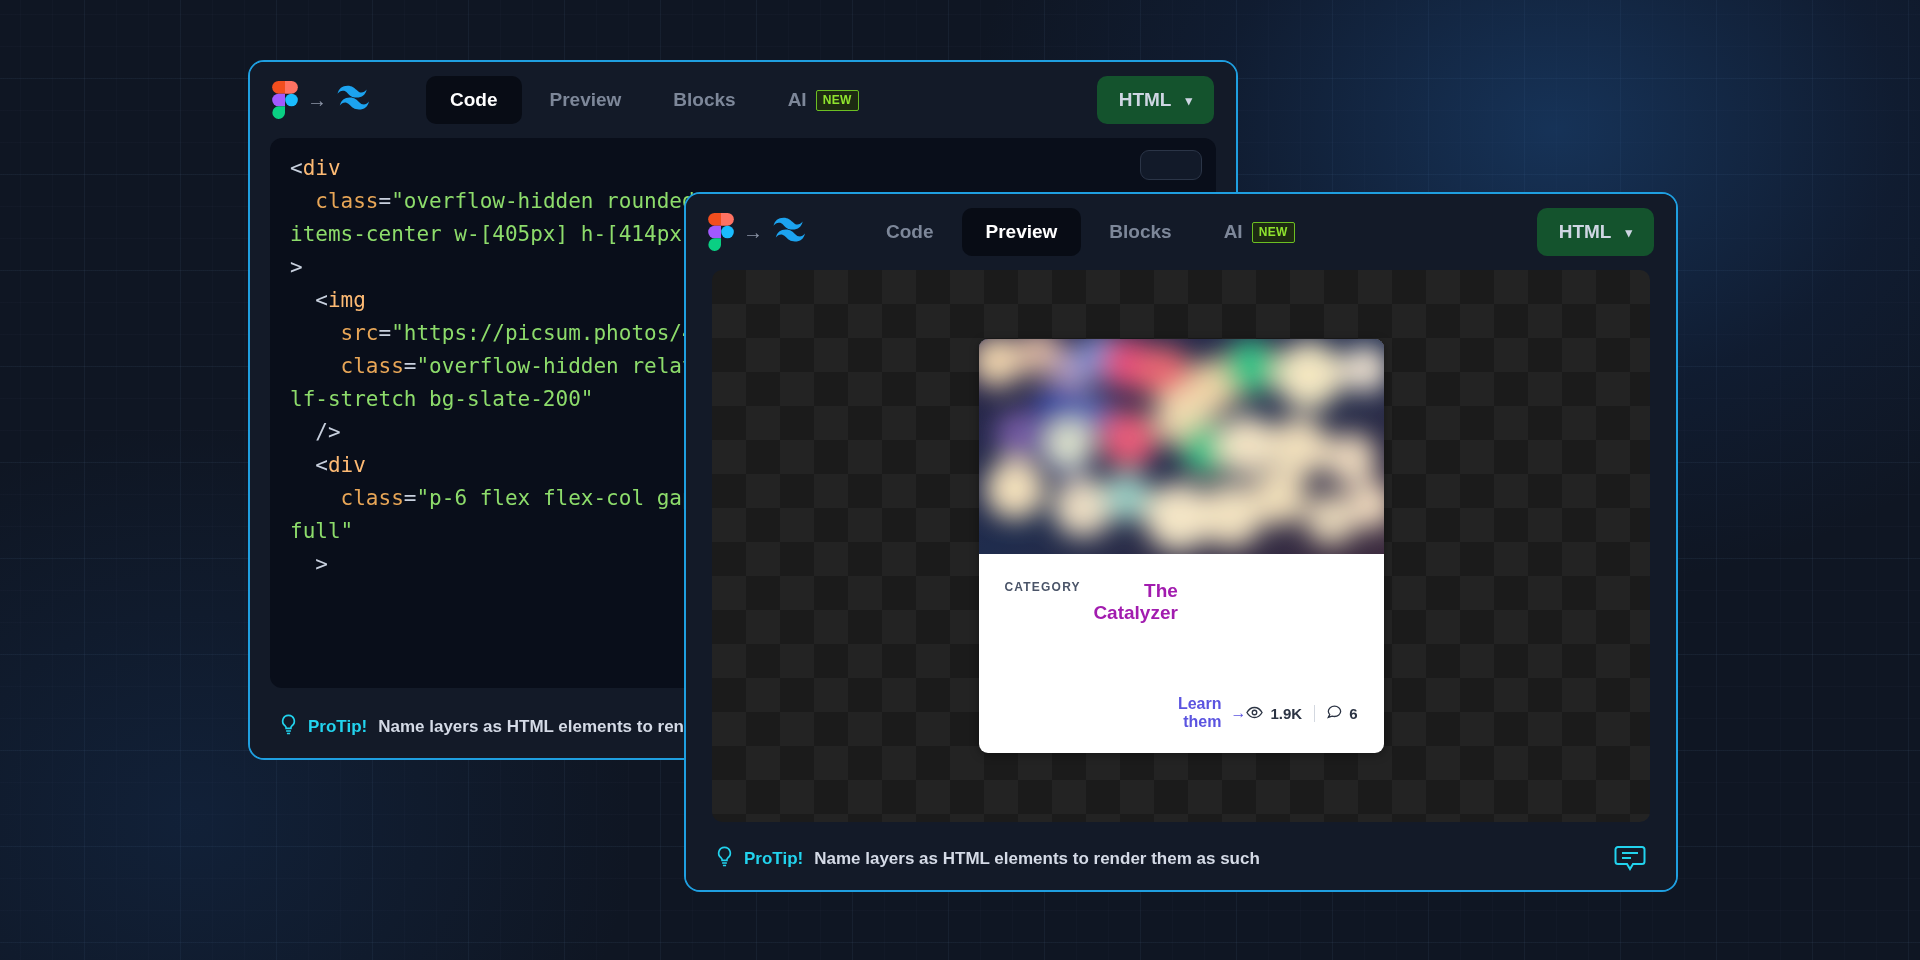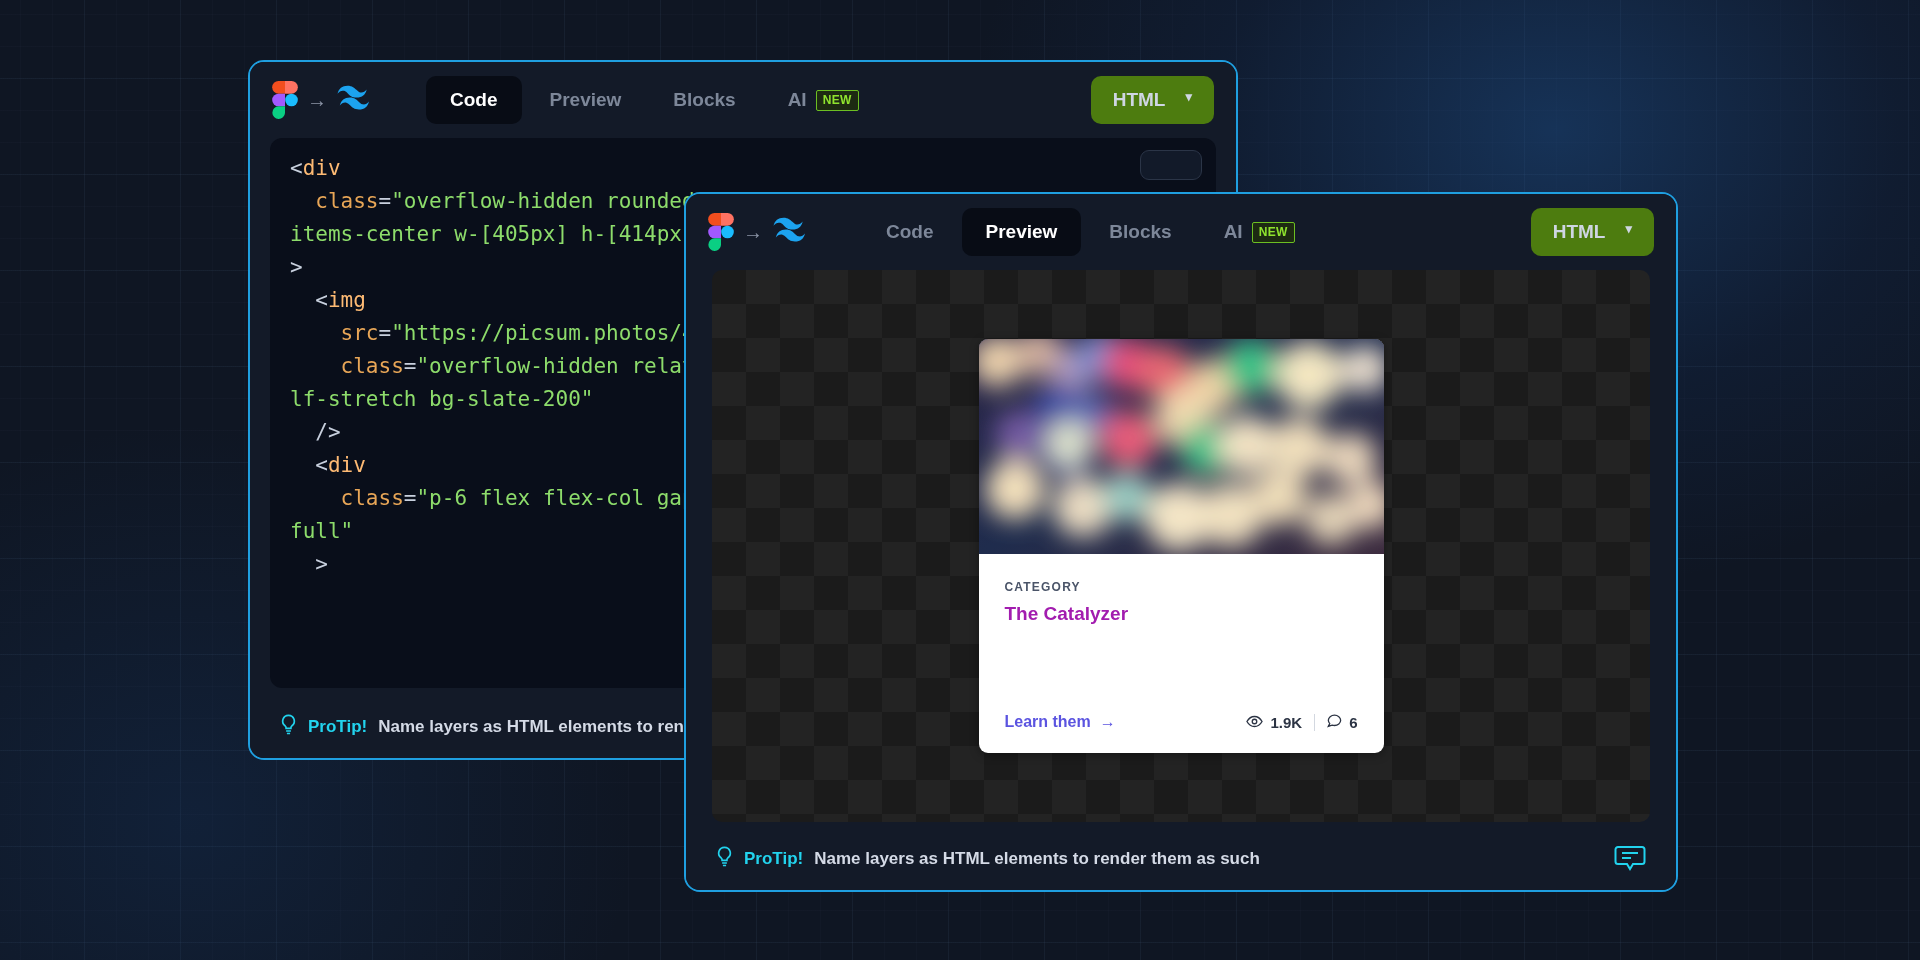--- a/index.html
+++ b/index.html
@@ -71,23 +71,23 @@
   }
   .tab.active { color:#ffffff; background:#080c15; }
   .new-badge {
     font-size:12px; font-weight:700; letter-spacing:.4px;
     color:#8fe32e; border:1.5px solid #6cbf22;
     background:#1d2a12; border-radius:2px;
     padding:2px 6px; line-height:1.25;
   }
   .lang-select {
     margin-left:auto;
-    display:flex; gap:20px;
+    display:flex; align-items:center; gap:14px;
     font-size:19px; font-weight:700; color:#cfd6e3;
-    background:#4d7c0f; border-radius:10px;
+    background:#14532d; border-radius:10px;
     padding:13px 22px; cursor:pointer;
   }
   .chev { font-size:13px; color:#cfd6e3; }
 
   
   .protip {
     flex:none; height:62px;
     display:flex; align-items:center; gap:11px;
     padding:0 30px;
     background:#131a28;
@@ -143,21 +143,21 @@
     width:405px; height:414px;
     background:#ffffff;
     border-radius:9px;
     overflow:hidden;
     display:flex; flex-direction:column;
     box-shadow:0 2px 10px rgba(0,0,0,.35);
   }
   .card-photo { width:100%; height:215px; flex:none; position:relative; overflow:hidden; background:#2b2a46; }
   .card-body {
     padding:26px 26px 0 26px;
-    display:flex; flex-direction:column; flex:1;
+    display:flex; flex-direction:row; flex:1;text-align:right;
   }
   .card-cat {
     font-size:12px; font-weight:700; letter-spacing:1.2px;
     color:#4a5468; text-transform:uppercase;
     margin-bottom:9px;
   }
   .card-title { font-size:19px; font-weight:700; color:#a21caf; margin-bottom:16px; }
   .card-desc { font-size:16px; line-height:27px; color:#4a5468; }
   .card-foot {
     margin-top:auto; padding:0 0 22px 0;

